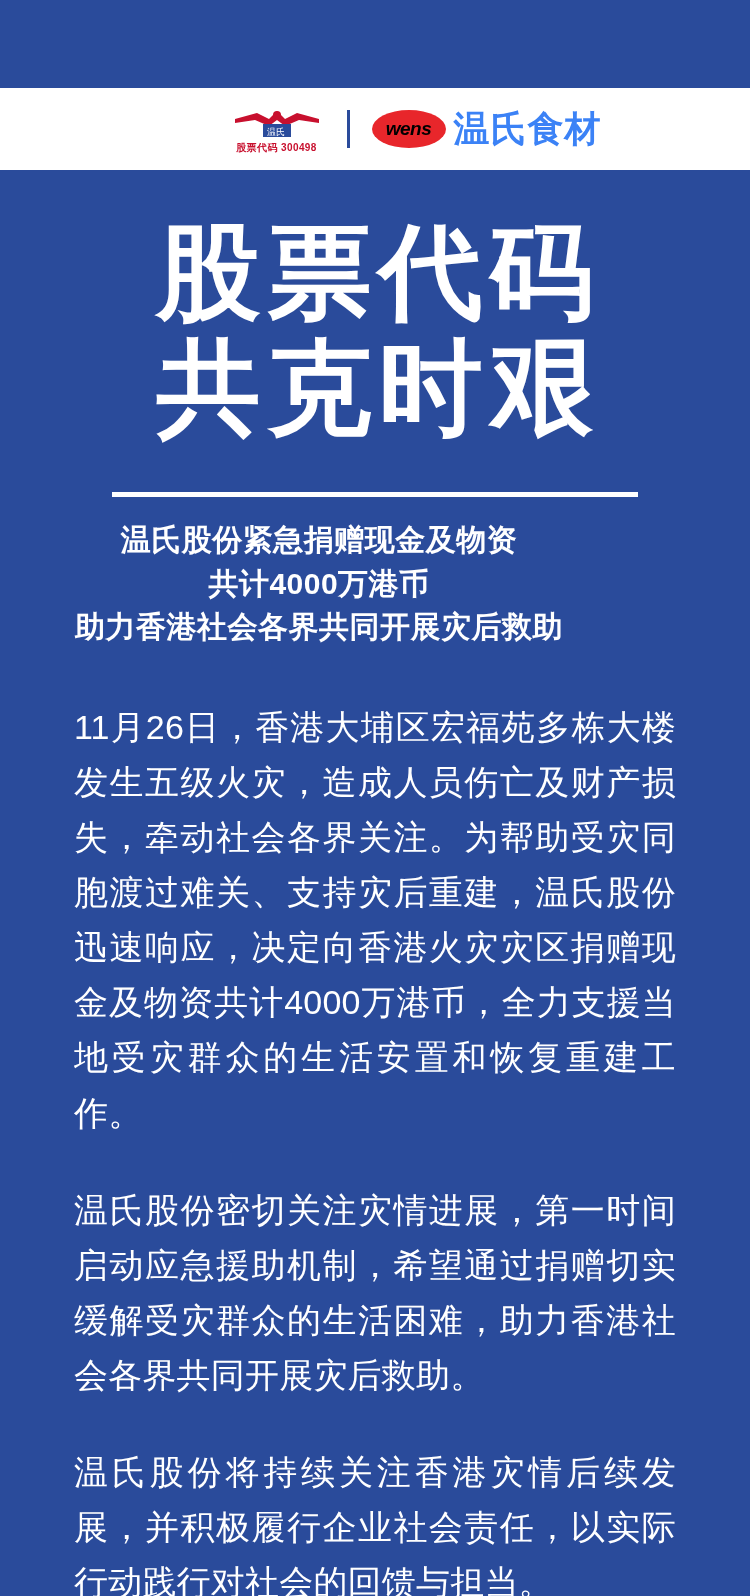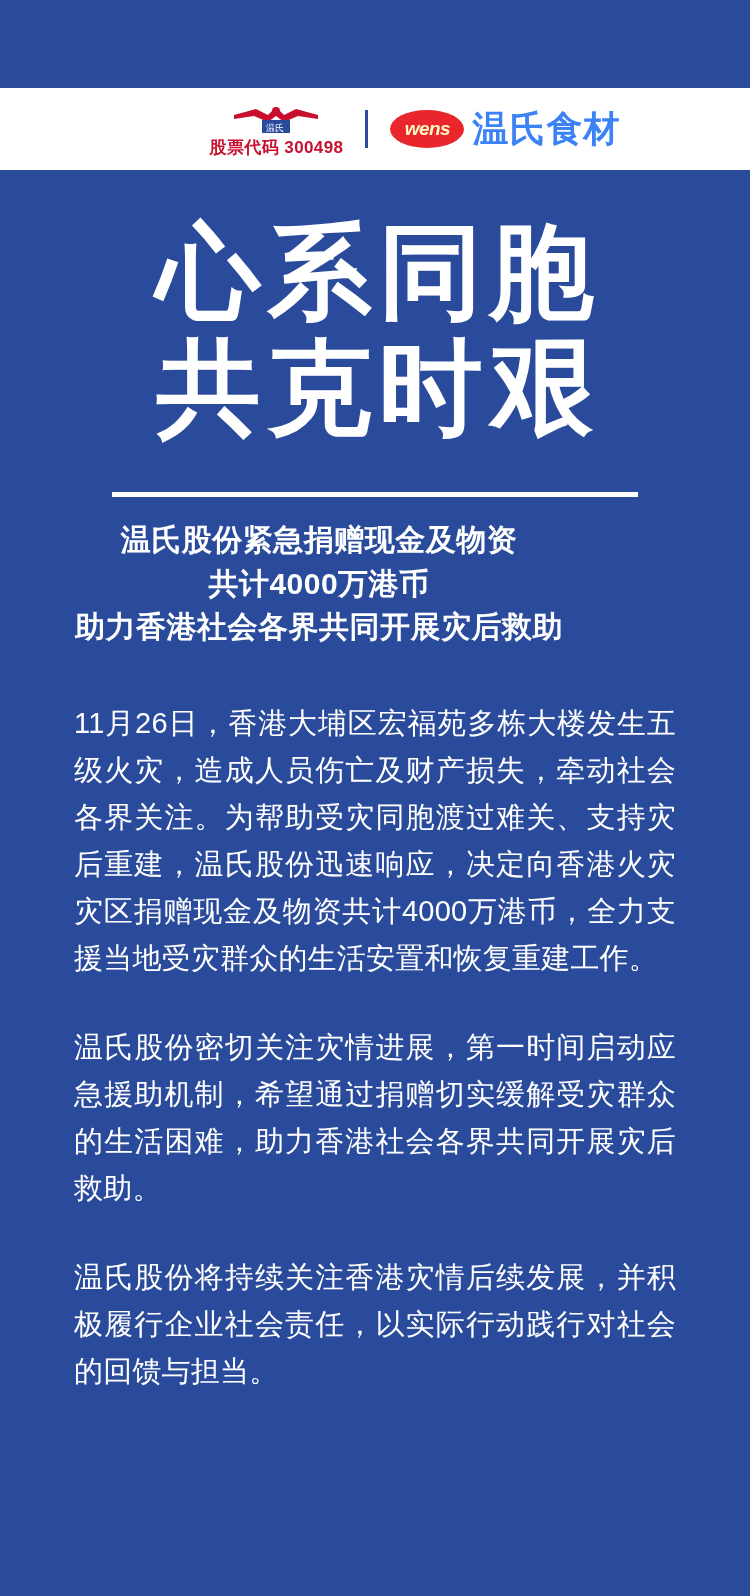--- a/index.html
+++ b/index.html
@@ -48,21 +48,21 @@
     width: 96px;
     height: 34px;
     background: #ffffff;
     position: relative;
     display: flex;
     align-items: center;
     justify-content: center;
   }
   .logo-mark svg { display: block; }
   .stock-code {
-    font-size: 17px;
+    font-size: 10px;
     font-weight: bold;
     color: #c8102e;
     letter-spacing: 0.4px;
     line-height: 1;
     margin-top: 3px;
     white-space: nowrap;
   }
   .divider-bar {
     width: 3px;
     height: 38px;
@@ -71,21 +71,21 @@
   .logo-right {
     display: flex;
     align-items: center;
     gap: 8px;
   }
   .wens-oval {
     width: 74px;
     height: 38px;
     border-radius: 50%;
     background: #e8262b;
-    color: #fef9c3;
+    color: #000000;
     font-size: 19px;
     font-weight: bold;
     font-style: italic;
     display: flex;
     align-items: center;
     justify-content: center;
     letter-spacing: -0.5px;
     text-align: right;
   }
   .wens-cn {
@@ -137,21 +137,21 @@
   }
   
   .body-copy {
     position: absolute;
     top: 700px;
     left: 74px;
     width: 602px;
     color: #ffffff;
   }
   .para {
-    font-size: 29px;
+    font-size: 34px;
     line-height: 1.62;
     letter-spacing: 0.2px;
     text-align: justify;
     margin: 0 0 42px 0;
   }
   .para:last-child { margin-bottom: 16px; }
 </style>
 </head>
 <body>
 
@@ -176,21 +176,21 @@
 
       <div class="logo-right">
         <div class="wens-oval">wens</div>
         <div class="wens-cn">温氏食材</div>
       </div>
 
     </div>
   </div>
 
   <div class="headline">
-    <div class="headline-line">心系同胞</div>
+    <div class="headline-line">股票代码</div>
     <div class="headline-line">共克时艰</div>
   </div>
 
   <div class="rule"></div>
 
   <div class="subtitle">
     <div class="subtitle-line">温氏股份紧急捐赠现金及物资</div>
     <div class="subtitle-line">共计4000万港币</div>
     <div class="subtitle-line">助力香港社会各界共同开展灾后救助</div>
   </div>

